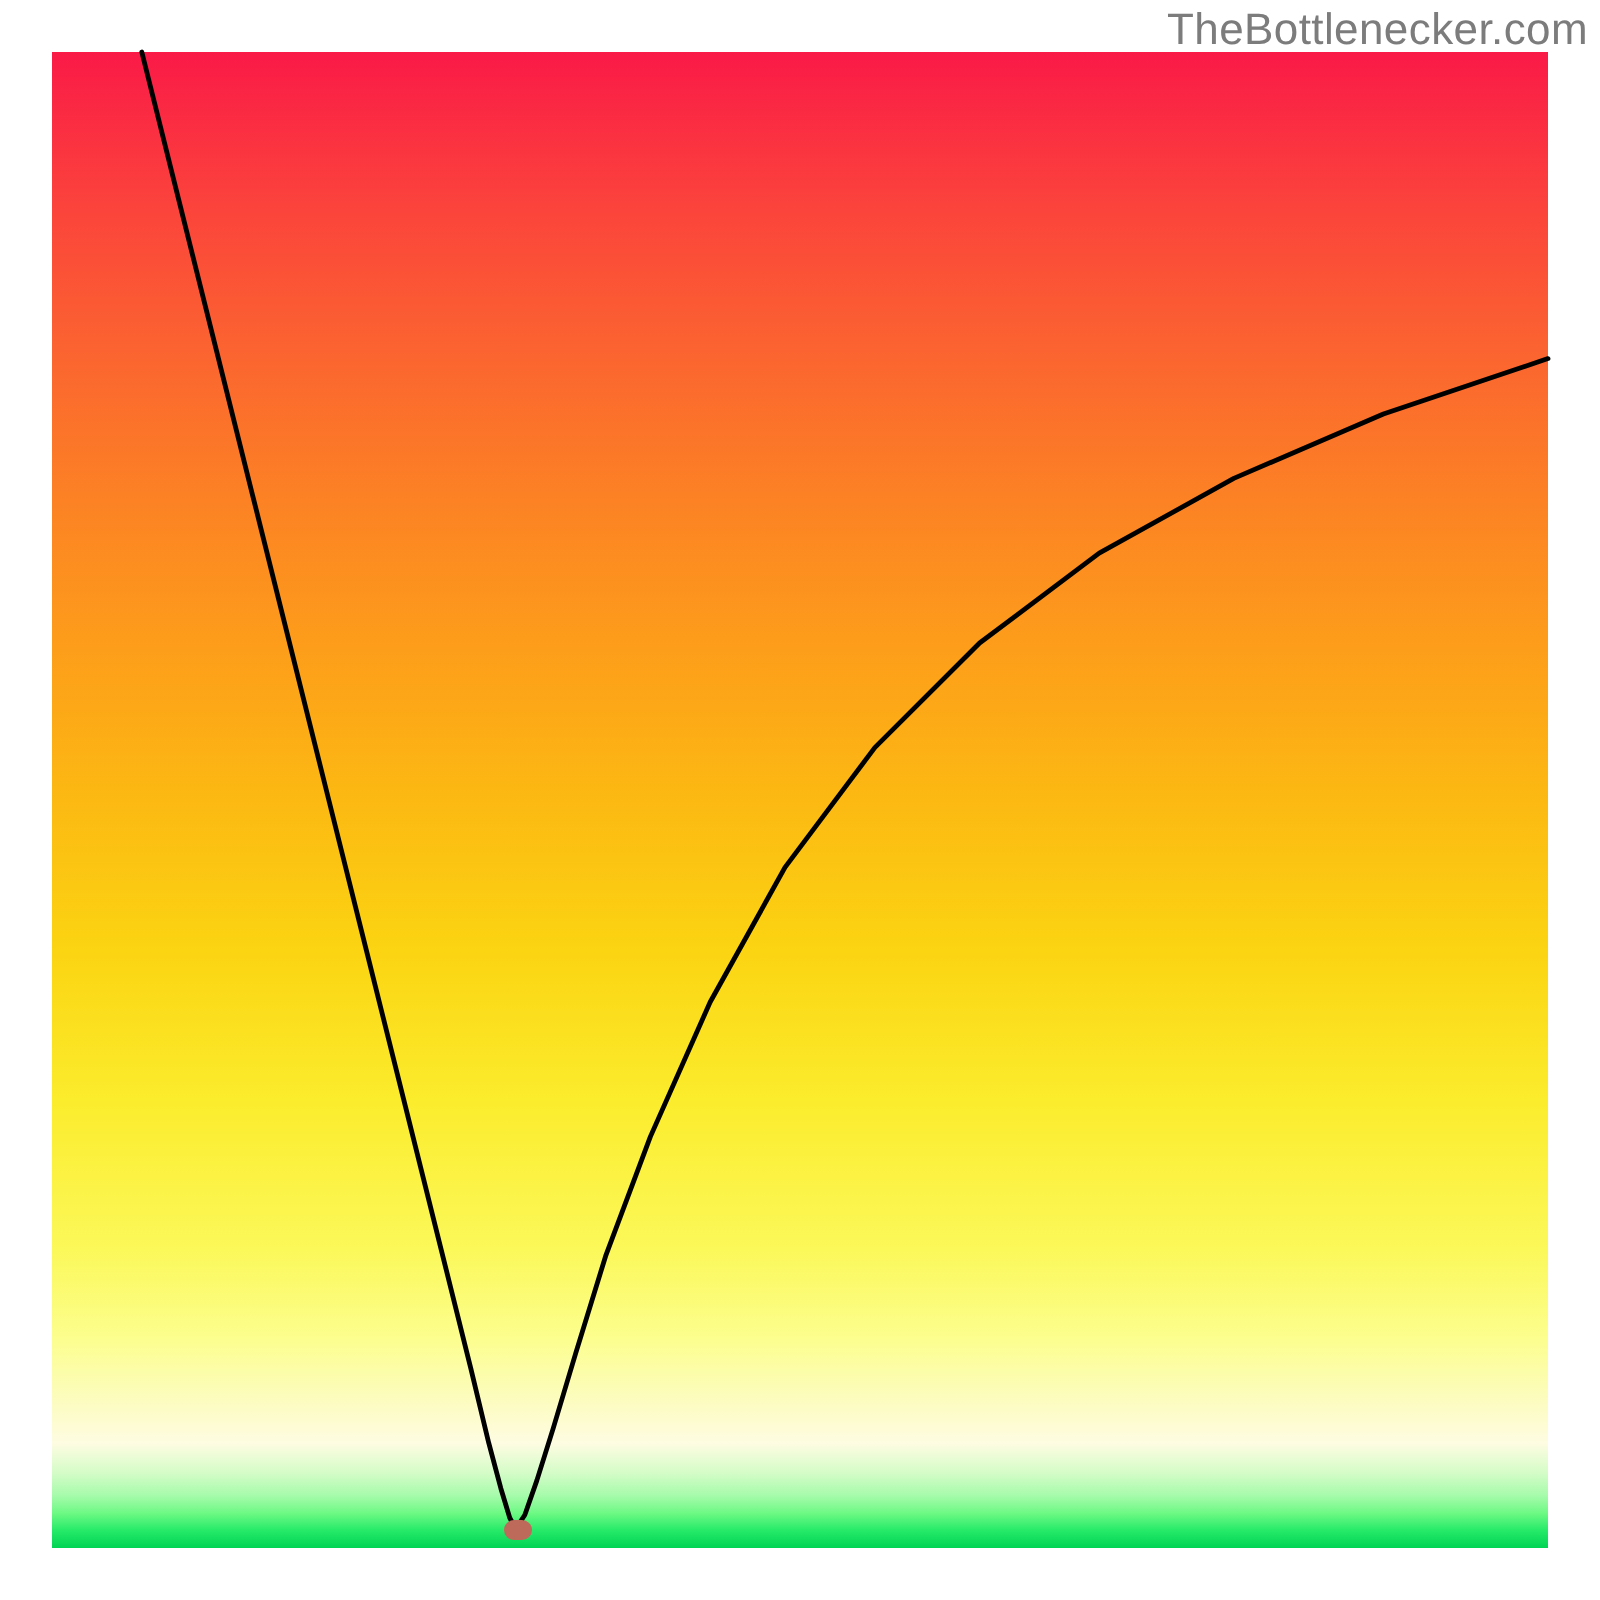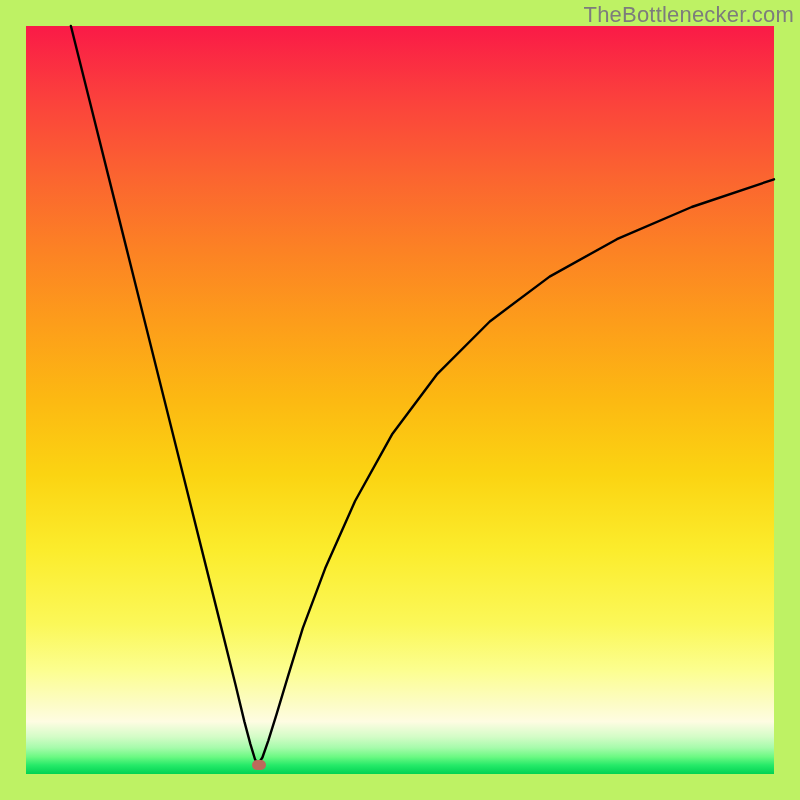--- a/index.html
+++ b/index.html
@@ -8,21 +8,21 @@
     width: 800px;
     height: 800px;
     background: #000;
     font-family: Arial, Helvetica, sans-serif;
     overflow: hidden;
   }
   .frame {
     position: relative;
     width: 800px;
     height: 800px;
-    background: #bef264;
+    background: #ffffff;
   }
   .plot-area {
     
     position: absolute;
     left: 26px;
     top: 26px;
     width: 748px;   
     height: 748px;
     background: linear-gradient(
       to bottom,

